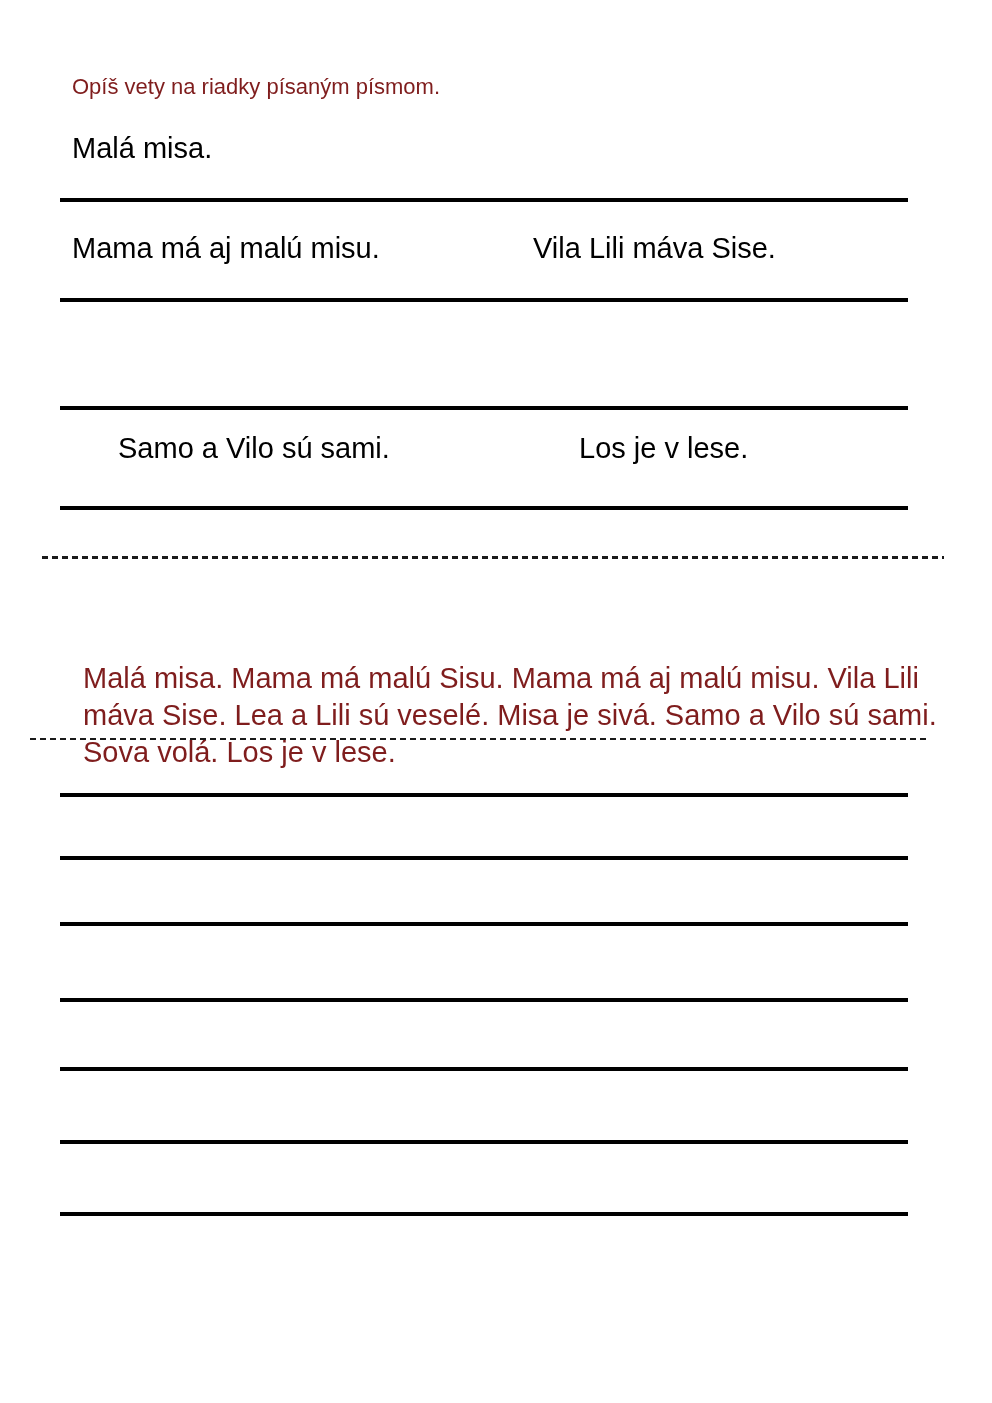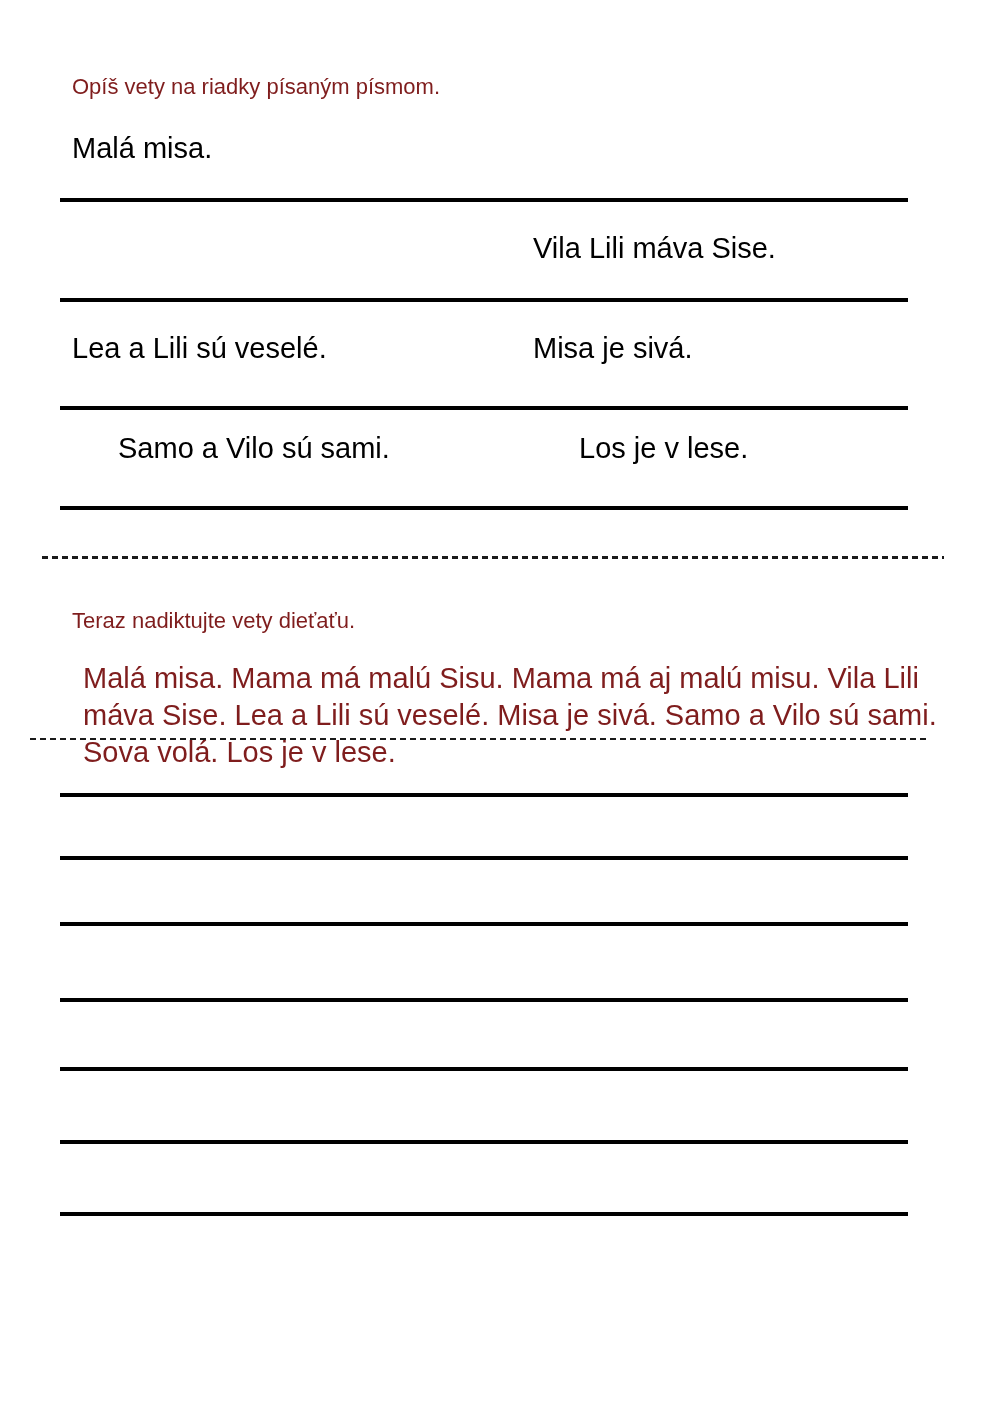--- a/index.html
+++ b/index.html
@@ -66,38 +66,36 @@
 <div class="page">
 
   <div class="instruction instruction-1">Opíš vety na riadky písaným písmom.</div>
 
   <div>
       <div class="sentence-row" style="top: 128px;">
         <span class="col-left">Malá misa.</span>
       </div>
       <div class="solid-line" style="top: 198px;"></div>
       <div class="sentence-row" style="top: 228px;">
+        <span class="col-left">Mama má aj malú misu.</span>
         <span class="col-right">Vila Lili máva Sise.</span>
       </div>
       <div class="solid-line" style="top: 298px;"></div>
       <div class="sentence-row" style="top: 328px;">
-        <span class="col-left">Lea a Lili sú veselé.</span>
-        <span class="col-right">Misa je sivá.</span>
       </div>
       <div class="solid-line" style="top: 406px;"></div>
       <div class="sentence-row" style="top: 428px; margin-left: 46px;">
         <span class="col-left">Samo a Vilo sú sami.</span>
         <span class="col-right">Los je v lese.</span>
       </div>
       <div class="solid-line" style="top: 506px;"></div>
     </div>
 
   <div class="dashed-line dashed-1"></div>
 
-  <div class="instruction instruction-2">Teraz nadiktujte vety dieťaťu.</div>
 
   <div class="dictation-paragraph">Malá misa. Mama má malú Sisu. Mama má aj malú misu. Vila Lili máva Sise. Lea a Lili sú veselé. Misa je sivá. Samo a Vilo sú sami. Sova volá. Los je v lese.</div>
 
   <div class="dashed-line dashed-2"></div>
 
   <div>
       <div class="solid-line" style="top: 793px;"></div>
       <div class="solid-line" style="top: 856px;"></div>
       <div class="solid-line" style="top: 922px;"></div>
       <div class="solid-line" style="top: 998px;"></div>

